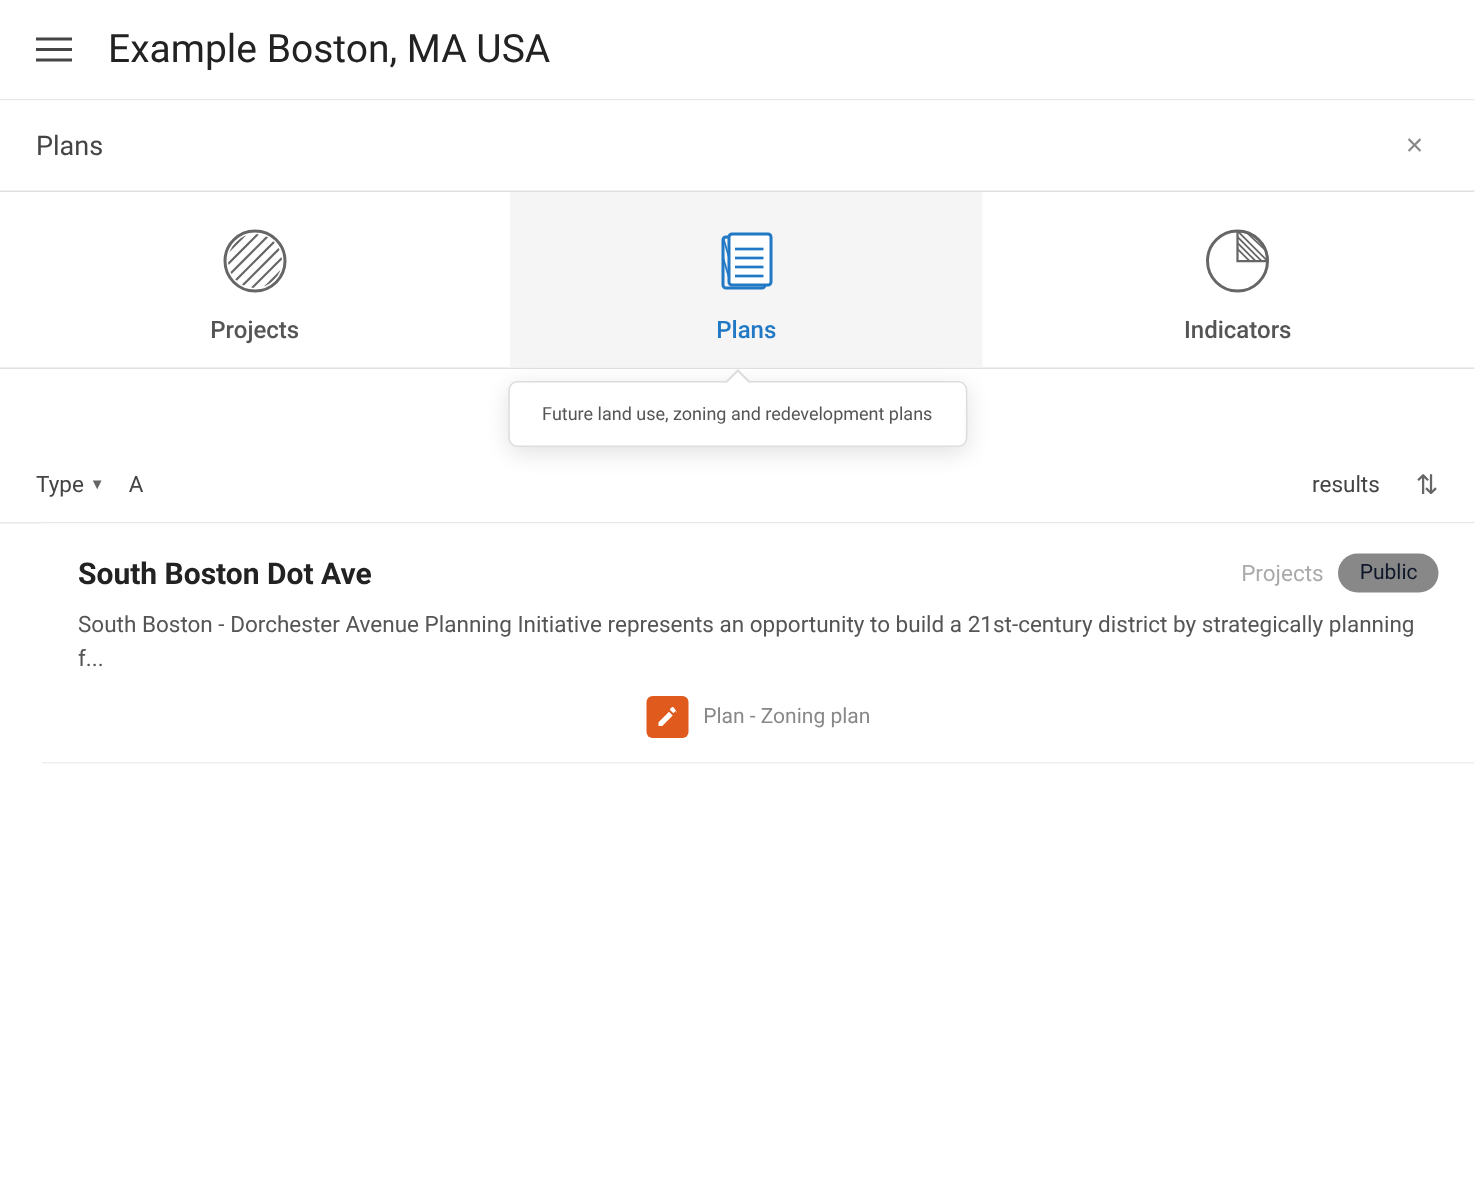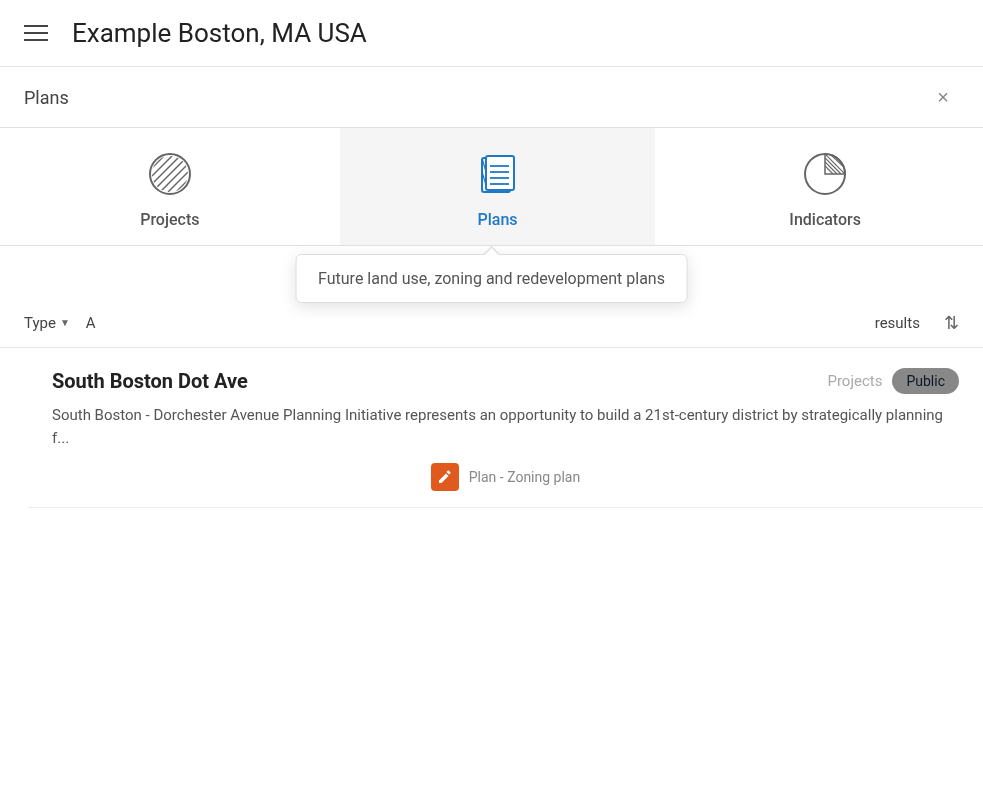--- a/index.html
+++ b/index.html
@@ -119,21 +119,21 @@
     }
     .tooltip-bubble {
       position: absolute;
       top: 8px;
       left: 50%;
       transform: translateX(-50%);
       background: #fff;
       border: 1px solid #ddd;
       border-radius: 6px;
       padding: 14px 22px;
-      font-size: 16px;
+      font-size: 12px;
       color: #555;
       white-space: nowrap;
       box-shadow: 0 4px 16px rgba(0,0,0,0.12);
       z-index: 10;
     }
     .tooltip-bubble::before {
       content: '';
       position: absolute;
       top: -9px;
       left: 50%;

